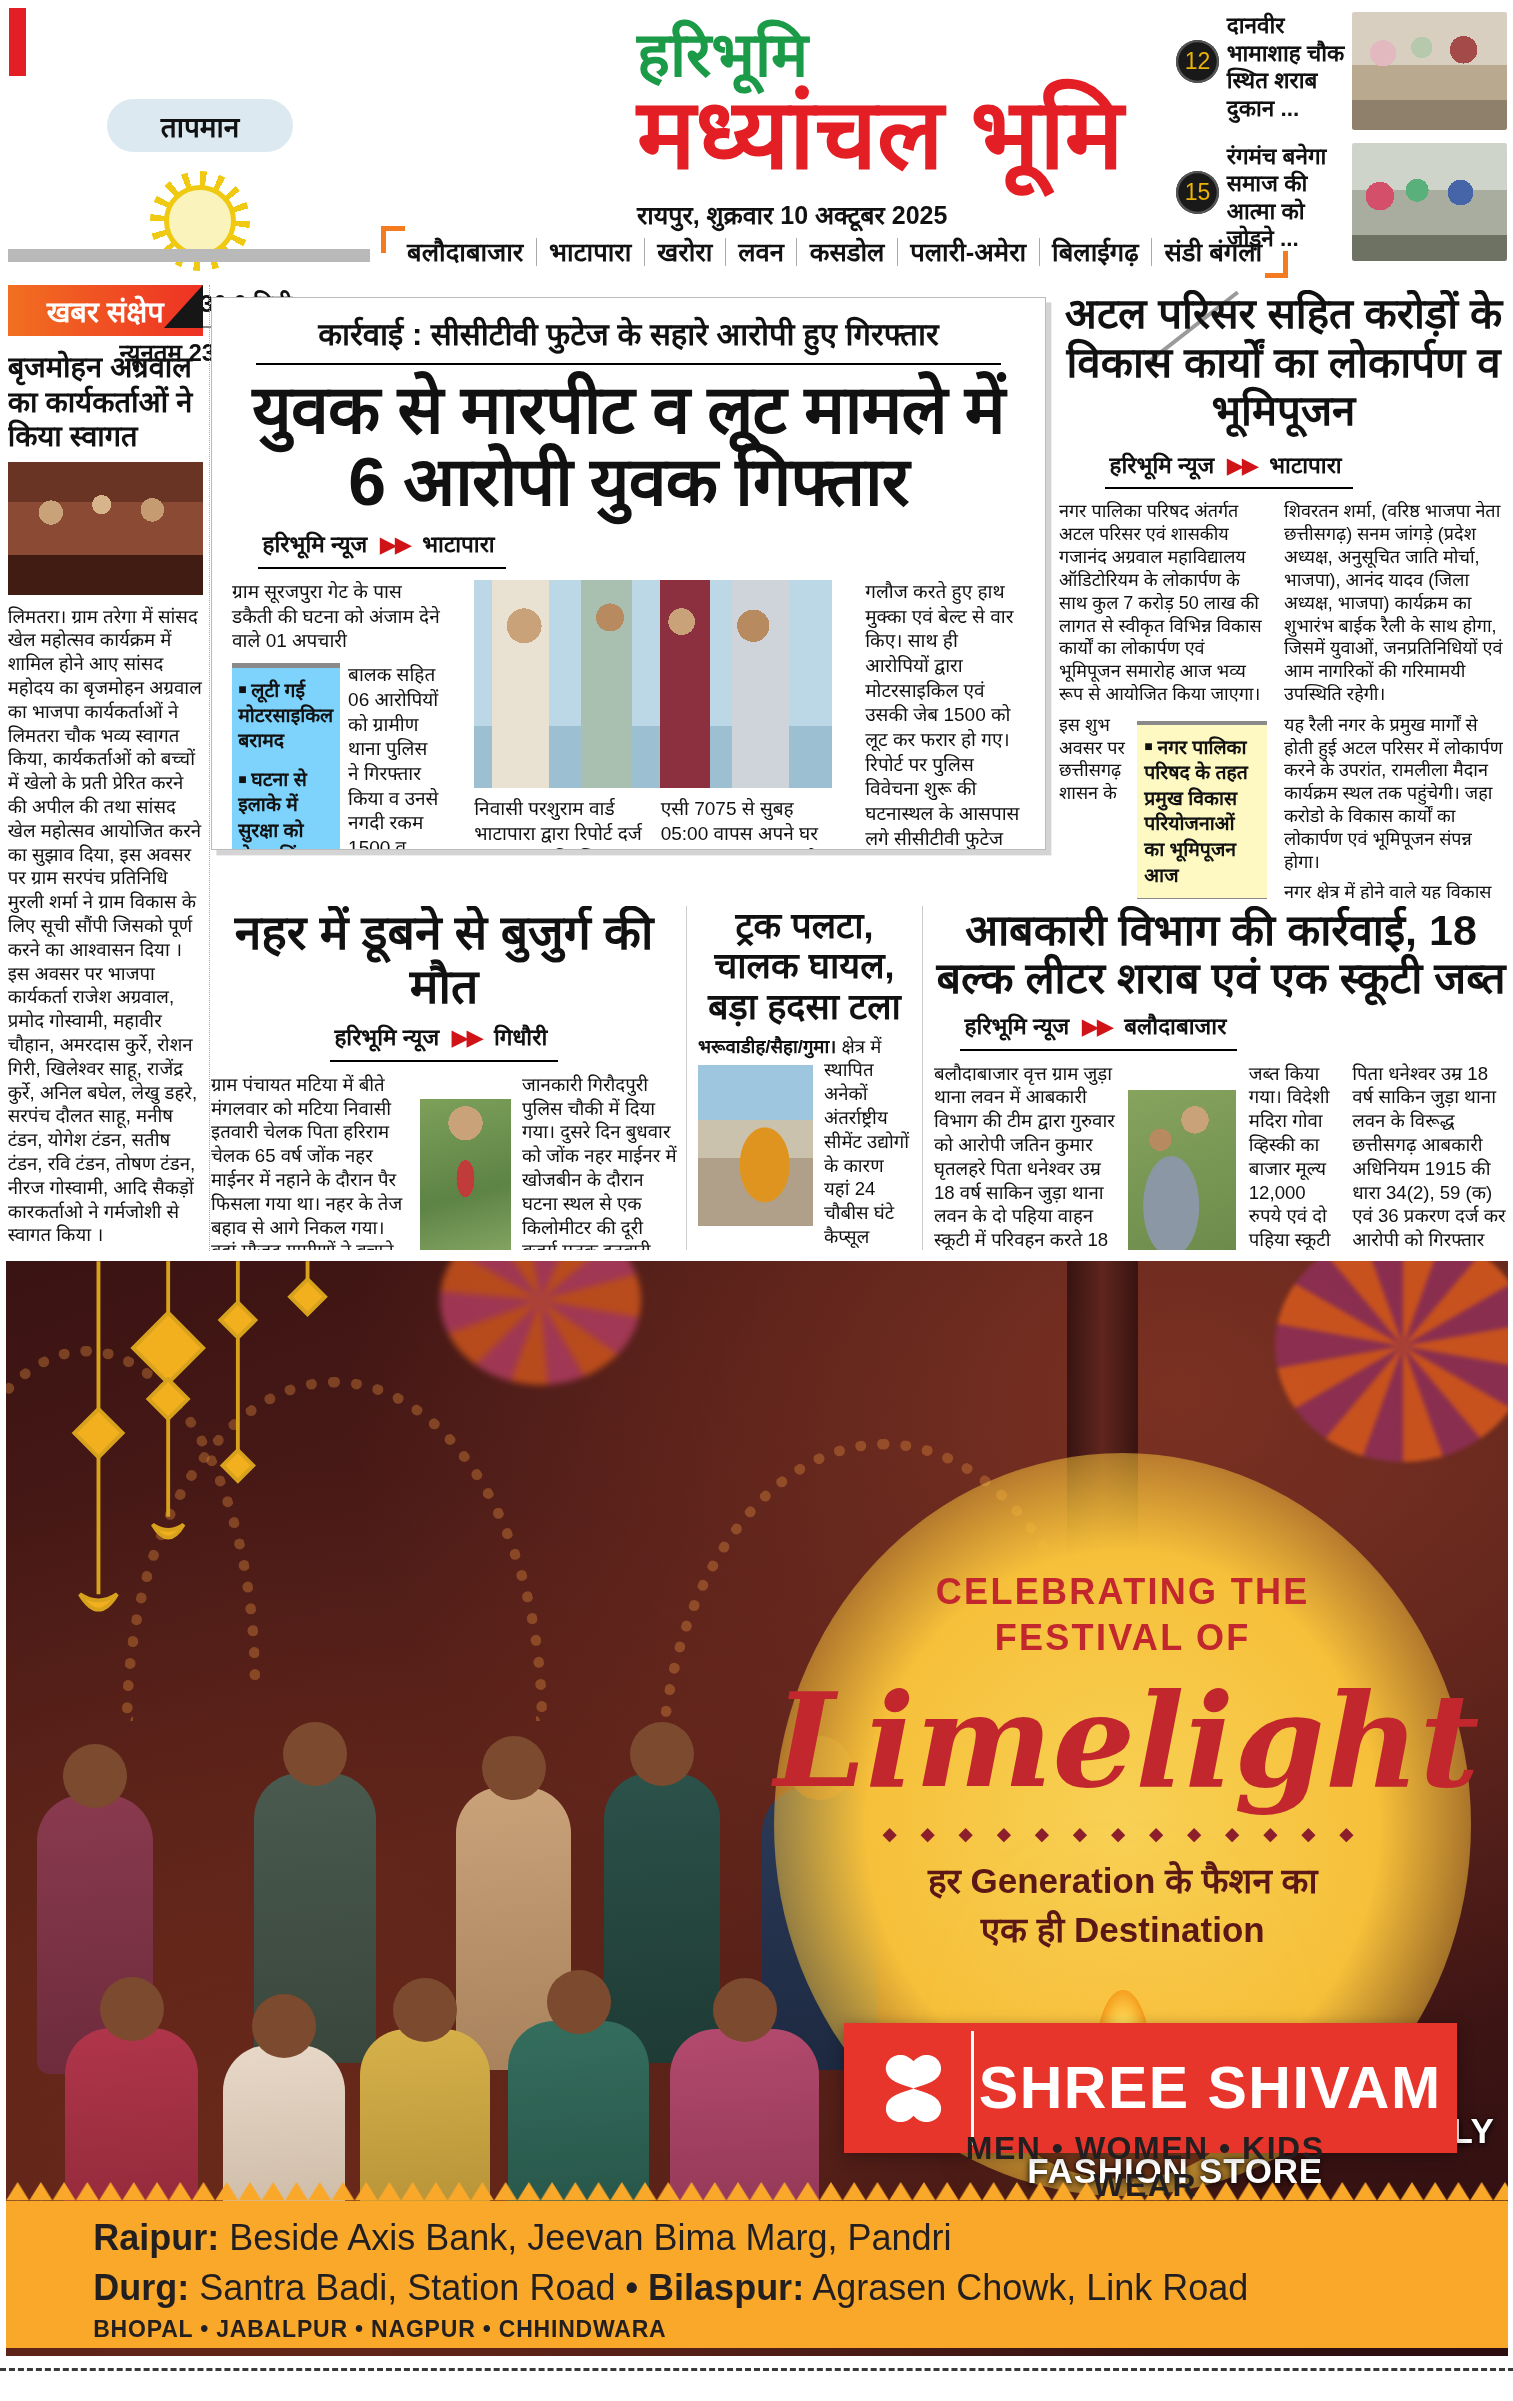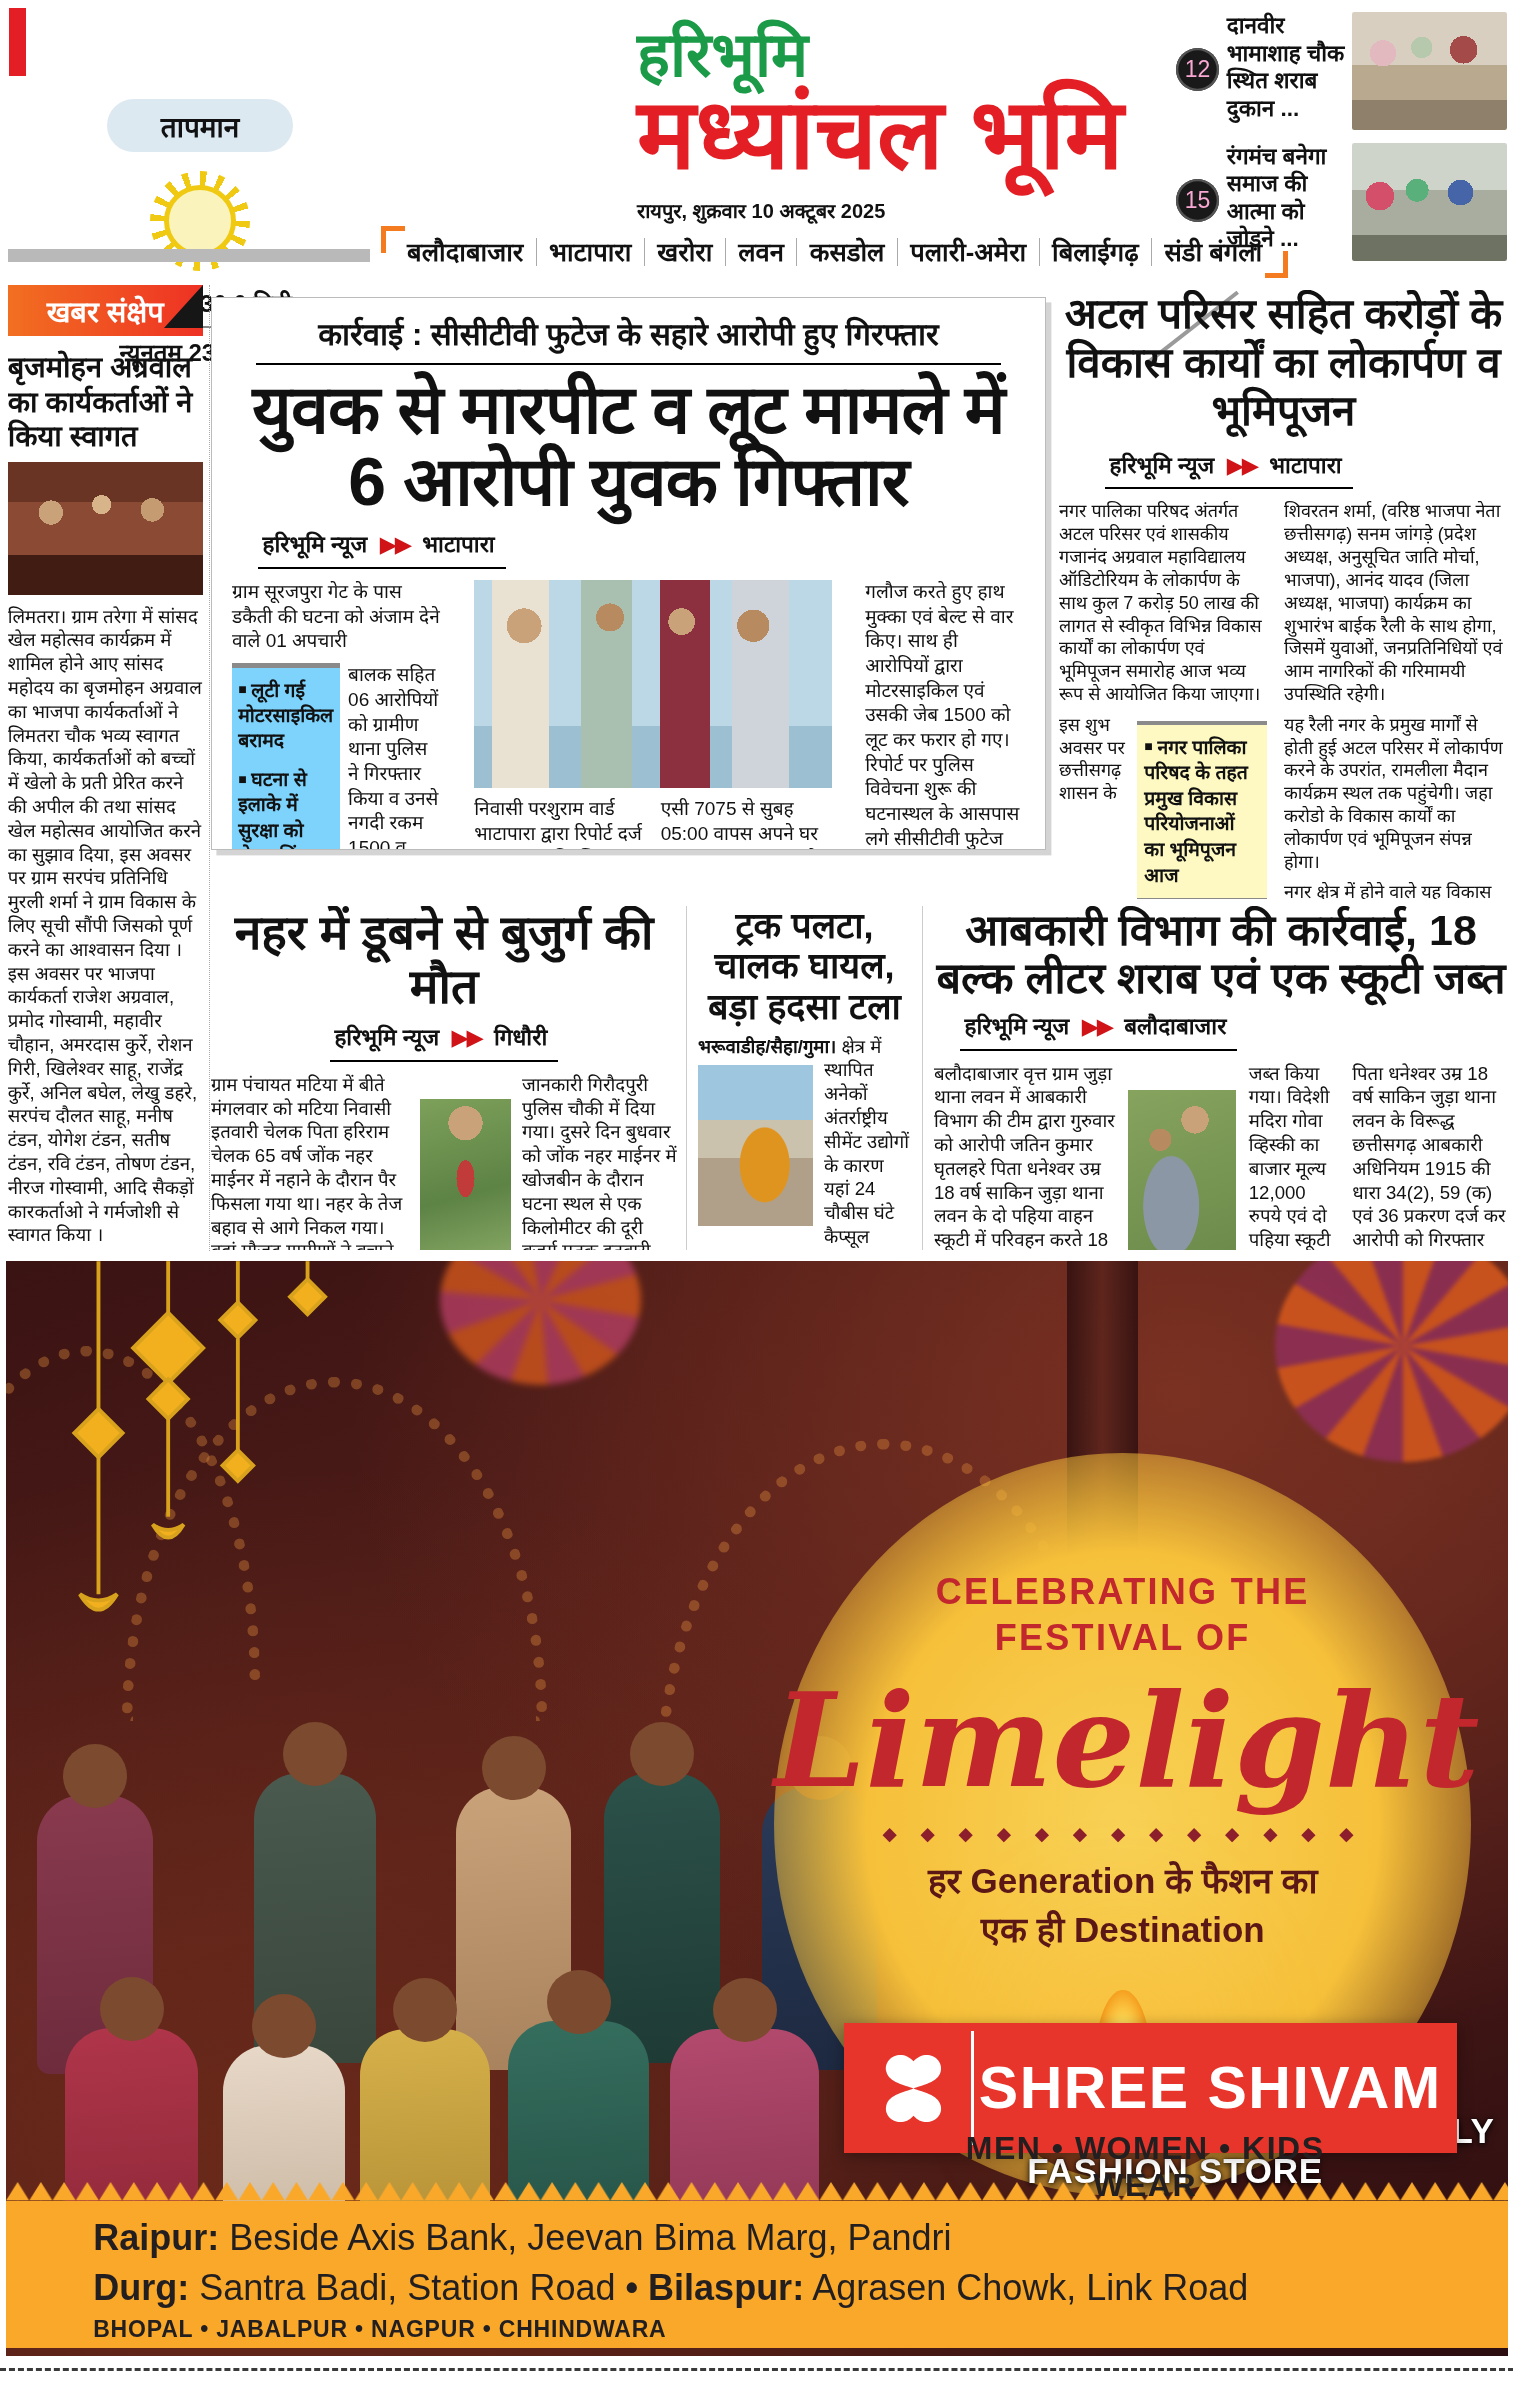--- a/index.html
+++ b/index.html
@@ -11,24 +11,24 @@
   .temp{position:absolute;left:84px;top:99px;width:232px;text-align:center;}
   .temp-pill{background:#dde9f0;border-radius:28px;font-size:28px;font-weight:800;padding:7.7px 0;width:186px;margin:0 auto;}
   .sun{width:91px;height:91px;margin:23px auto 12.4px;position:relative;}
   .sun-rays{position:absolute;inset:-4.6px;border-radius:50%;background:repeating-conic-gradient(#f0ca12 0 8deg,transparent 8deg 22.5deg);}
   .sun-core{position:absolute;inset:9.3px;border-radius:50%;background:#faf4bc;border:5.4px solid #f0ca12;}
   .tline{font-size:24px;font-weight:800;padding:7px 0;}
   .tline.max{border-bottom:2.3px solid #888;}
   .brand{position:absolute;left:637px;top:26px;width:534px;}
   .brand-top{color:#1b9a48;font-size:62px;font-weight:800;line-height:.95;}
   .brand-main{color:#e31e24;font-size:98px;font-weight:800;line-height:1.02;white-space:nowrap;}
-  .dateline{font-size:20px;font-weight:800;margin-top:12.4px;color:#111;}
+  .dateline{font-size:25px;font-weight:800;margin-top:12.4px;color:#111;}
   .teasers{position:absolute;left:1176px;top:12.4px;width:335px;}
   .teaser{display:flex;gap:7.7px;margin-bottom:12.4px;align-items:flex-start;}
-  .badge{flex:0 0 43px;width:43px;height:43px;margin-top:36px;background:#191919;color:#f9a8d4;border-radius:50%;
+  .badge{flex:0 0 43px;width:43px;height:43px;margin-top:28px;background:#191919;color:#eab308;border-radius:50%;
          display:flex;align-items:center;justify-content:center;font-size:23px;box-shadow:0 0 0 2.3px #555 inset;}
   .teaser-text{width:118px;font-size:22.5px;font-weight:700;line-height:1.22;}
   .teaser-photo{width:155px;height:118px;border-radius:2.3px;flex:0 0 155px;}
   .tphoto1{background:radial-gradient(circle at 20% 35%,#e3b9c0 0 9%,transparent 9%),radial-gradient(circle at 45% 30%,#b7c9ad 0 9%,transparent 9%),radial-gradient(circle at 72% 32%,#a44b49 0 10%,transparent 10%),linear-gradient(180deg,#d8cfc0 0 45%,#b9a98e 45% 75%,#8e806a 75%);}
   .tphoto2{background:radial-gradient(circle at 18% 45%,#d4506a 0 10%,transparent 10%),radial-gradient(circle at 42% 40%,#59b07a 0 10%,transparent 10%),radial-gradient(circle at 70% 42%,#4664a8 0 10%,transparent 10%),linear-gradient(180deg,#cfd4cb 0 40%,#a8ad9f 40% 78%,#6e7262 78%);}
   .tdivider{position:absolute;left:-42px;top:183px;width:116px;height:3.9px;background:#9a9a9a;transform:rotate(-38deg);}
 
   
   .graybar{position:absolute;left:7.7px;top:249px;width:362px;height:13px;background:#b9b9b9;}
   .nav{position:absolute;left:381px;top:226px;padding:7.7px 23px 9.3px;font-size:25.6px;font-weight:800;white-space:nowrap;}

